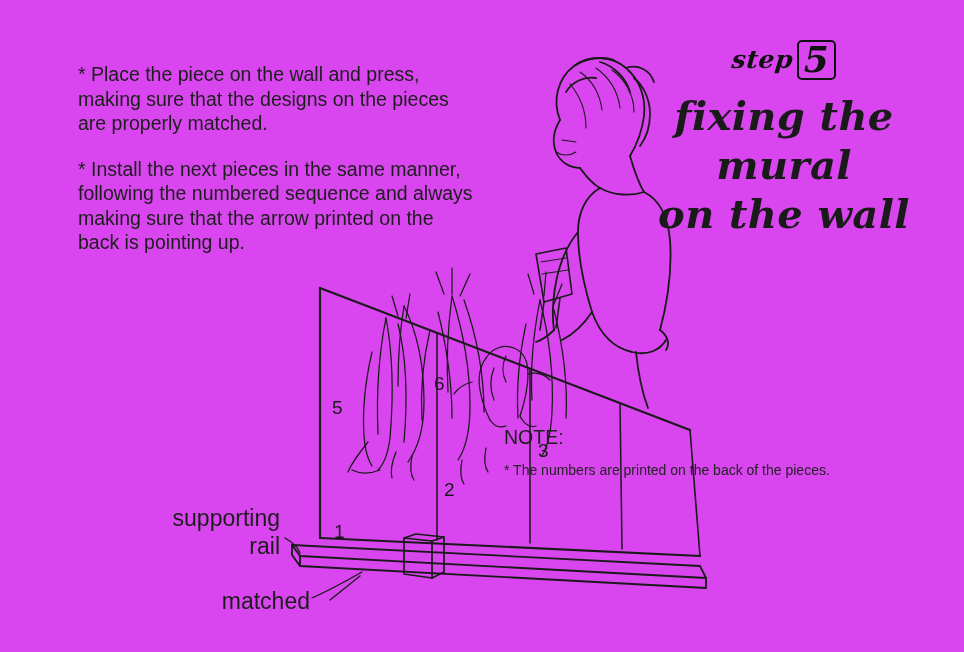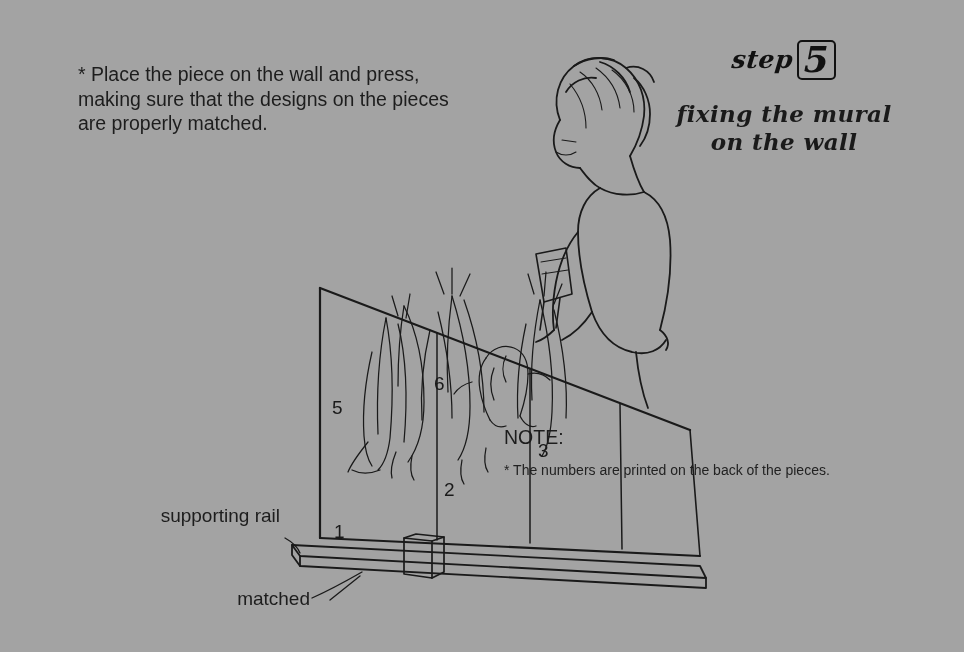--- a/index.html
+++ b/index.html
@@ -9,21 +9,21 @@
   }
   body {
     font-family: "Liberation Sans", sans-serif;
     color: #1a1a1a;
   }
   #page {
     position: relative;
     width: 964px;
     height: 652px;
     overflow: hidden;
-    background: #a3a3a3;
+    background: #d946ef;
   }
 
   
   #instructions {
     position: absolute;
     left: 78px;
     top: 62px;
     width: 400px;
     font-size: 19.5px;
     line-height: 1.26;
@@ -58,25 +58,25 @@
     font-weight: bold;
     display: inline-block;
     border: 2.5px solid #111;
     border-radius: 5px;
     padding: 0px 5px 2px 5px;
     line-height: 0.95;
     margin-left: 4px;
     vertical-align: -4px;
   }
   #step-title {
-    margin-top: 20px;
+    margin-top: 12px;
     font-family: "DejaVu Serif", serif;
     font-weight: bold;
     font-style: italic;
-    font-size: 23px;
+    font-size: 40px;
     line-height: 1.22;
     letter-spacing: 0.4px;
   }
 
   
   #note {
     position: absolute;
     right: 30px;
     top: 425px;
     width: 430px;
@@ -90,21 +90,21 @@
   #footnotes {
     margin-top: 11px;
     font-size: 14px;
     line-height: 1.35;
     color: #222;
   }
 
   
   .callout {
     position: absolute;
-    font-size: 19px;
+    font-size: 23px;
     color: #1d1d1d;
     line-height: 1.2;
   }
   #label-rail {
     left: 155px;
     top: 505px;
     width: 125px;
     text-align: right;
   }
   #label-footings {
@@ -125,20 +125,21 @@
   }
   
 </style>
 </head>
 <body>
 
 <div id="page">
 
   <div id="instructions">
     <p>* Place the piece on the wall and press, making sure that the designs on the pieces are properly matched.</p>
+    <p>* Install the next pieces in the same manner, following the numbered sequence and always making sure that the arrow printed on the back is pointing up.</p>
   </div>
 
   <div id="step-heading">
     <div>
       <span id="step-word" class="step-line">step</span><span id="step-number" class="step-line">5</span>
     </div>
     <div id="step-title">
       <div>fixing the mural</div>
       <div>on the wall</div>
     </div>

